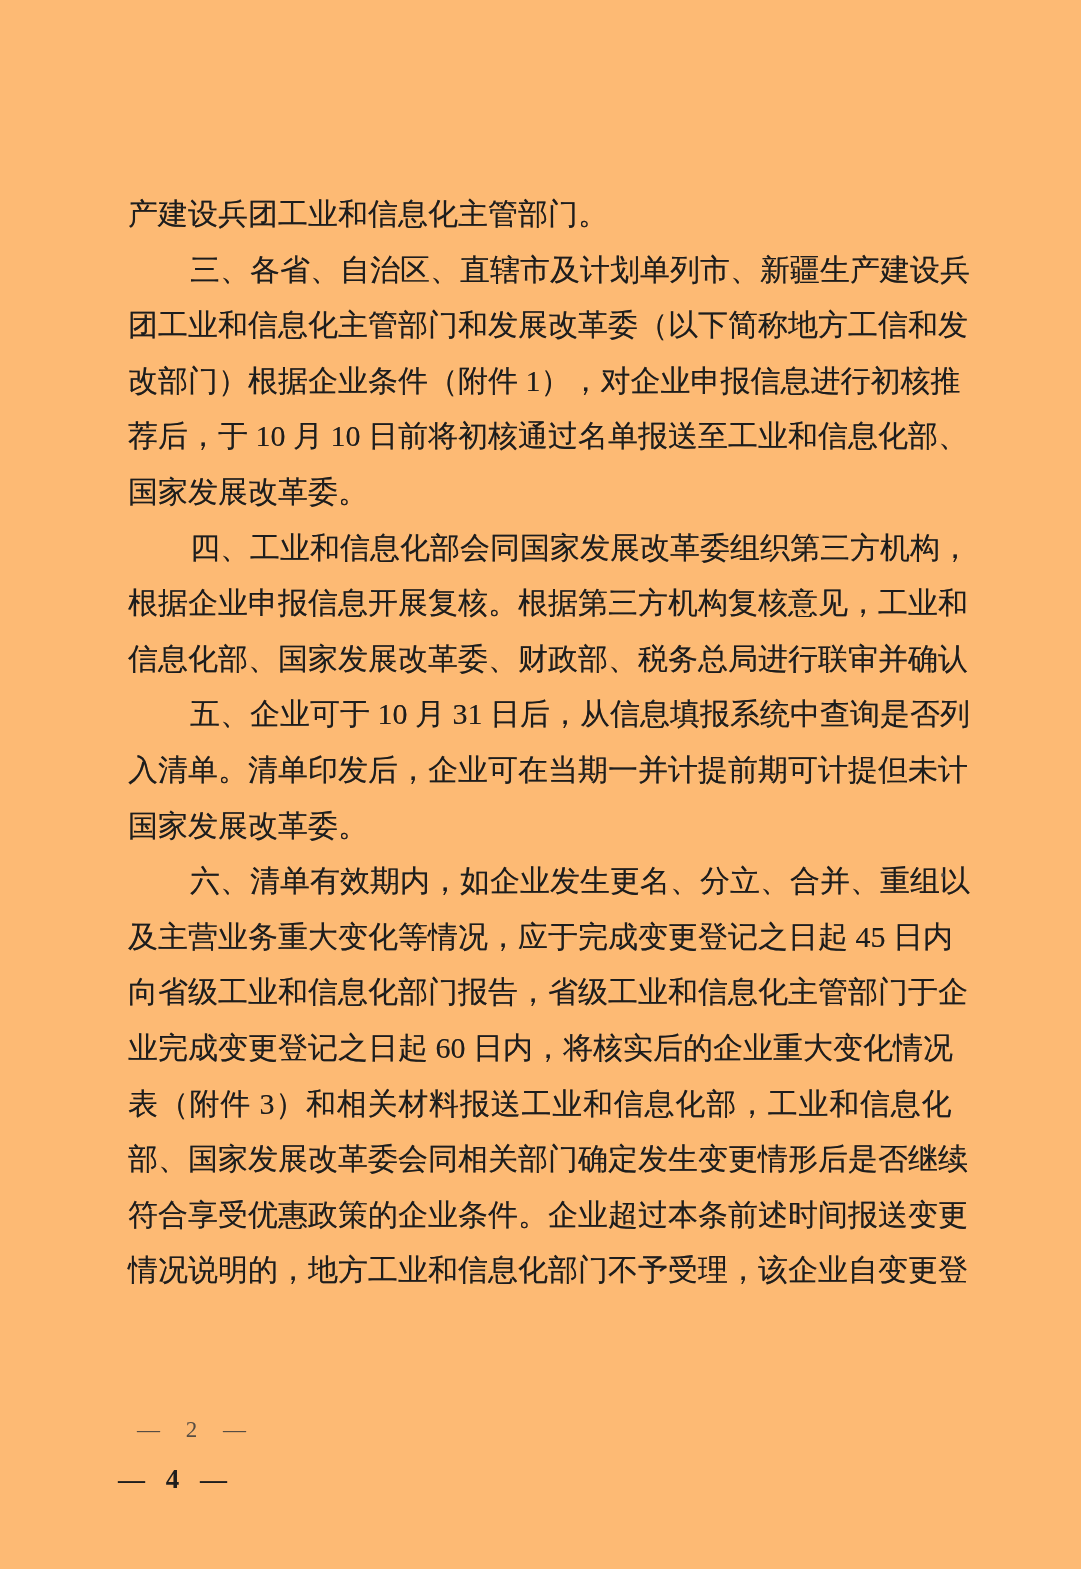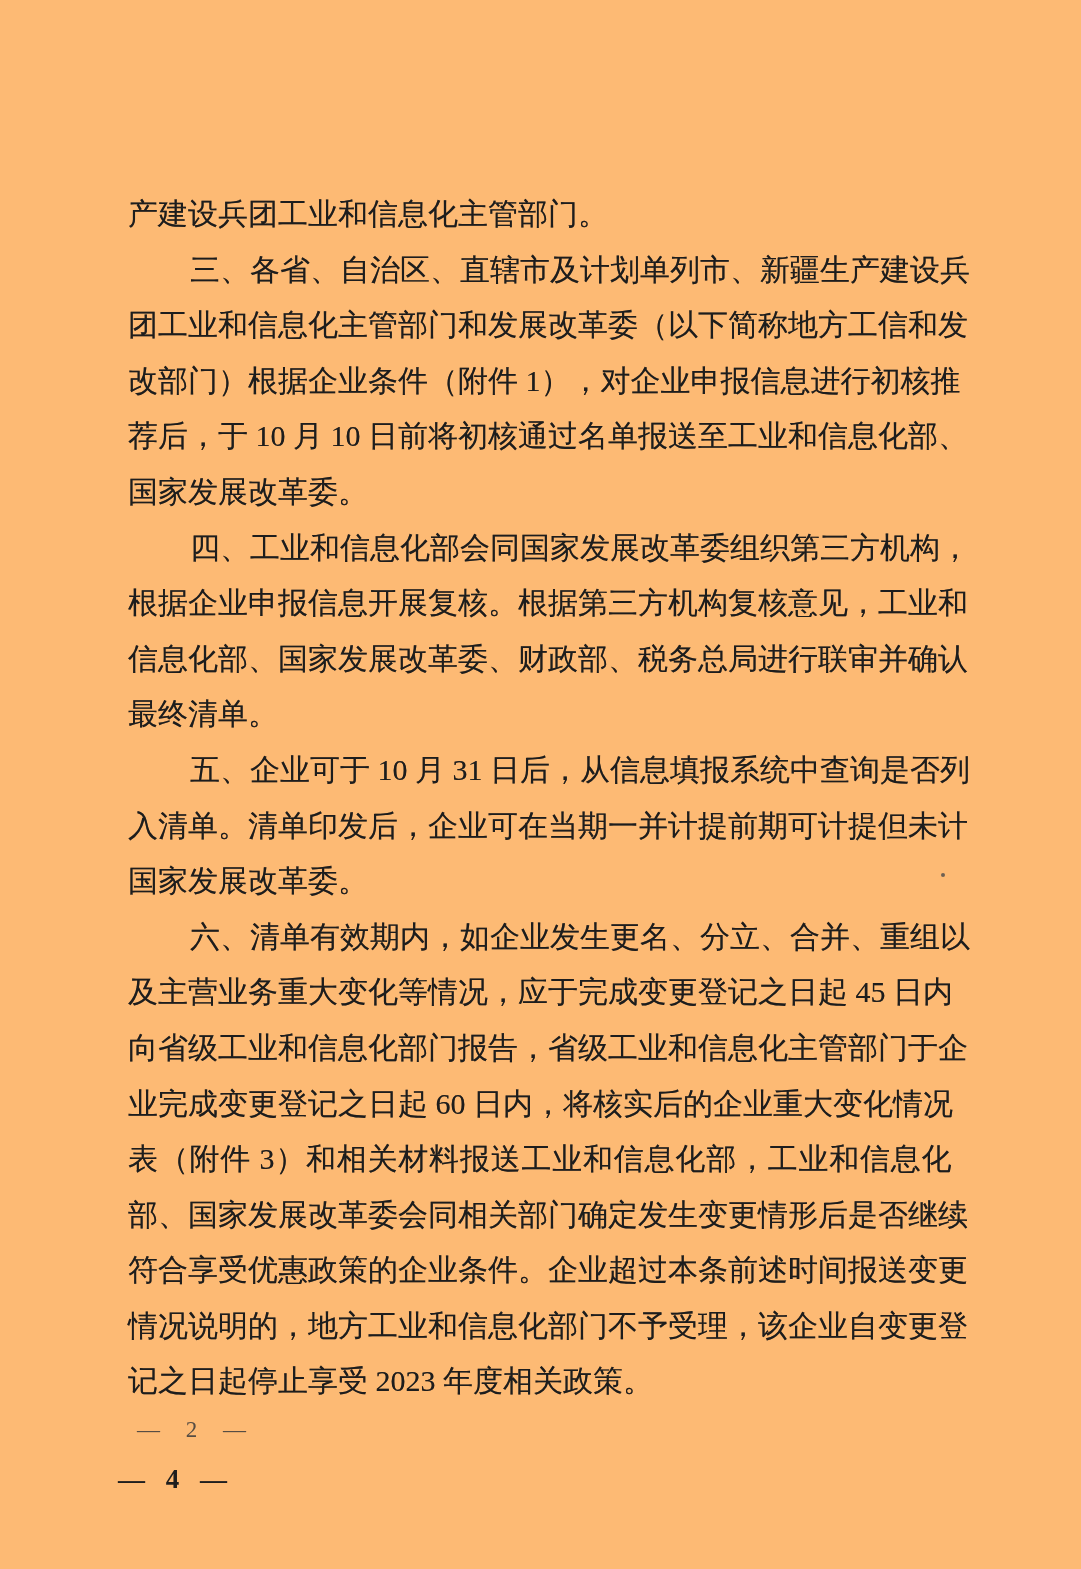--- a/index.html
+++ b/index.html
@@ -290,21 +290,20 @@
         <span>总</span>
         <span>局</span>
         <span>进</span>
         <span>行</span>
         <span>联</span>
         <span>审</span>
         <span>并</span>
         <span>确</span>
         <span>认</span>
       </div>
-    <div class="line">最终清单。</div>
     <div class="line fill indent">
         <span>五</span>
         <span>、</span>
         <span>企</span>
         <span>业</span>
         <span>可</span>
         <span>于</span>
         <span> </span>
         <span>1</span>
         <span>0</span>
@@ -597,21 +596,20 @@
         <span>理</span>
         <span>，</span>
         <span>该</span>
         <span>企</span>
         <span>业</span>
         <span>自</span>
         <span>变</span>
         <span>更</span>
         <span>登</span>
       </div>
-    <div class="line">记之日起停止享受 2023 年度相关政策。</div>
   </div>
 
   <div class="speck"></div>
 
   <div class="footer-num inner">— 2 —</div>
   <div class="footer-num outer">— 4 —</div>
 
 </div>
 
 </body></html>

